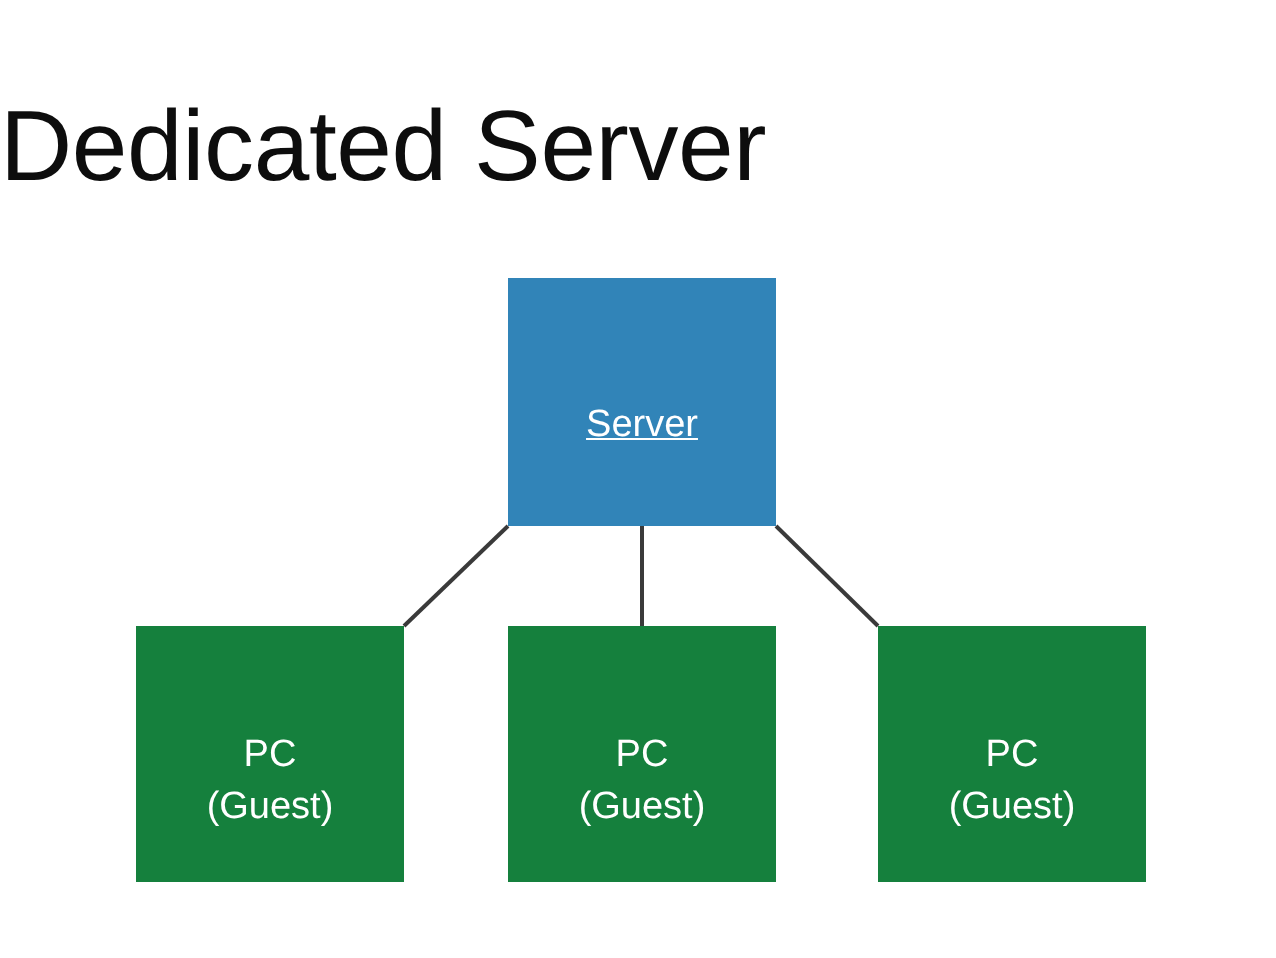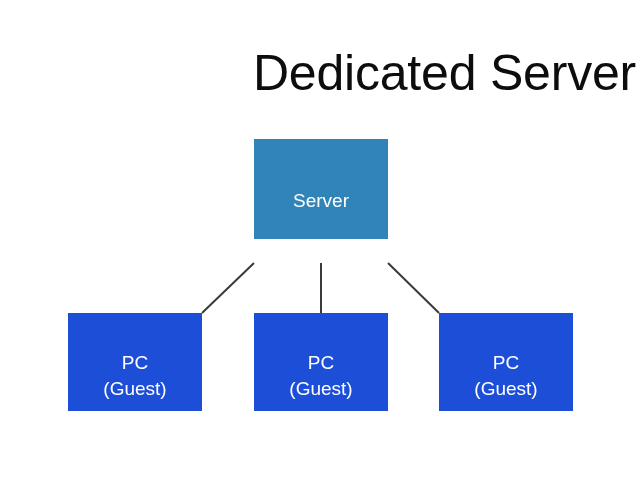--- a/index.html
+++ b/index.html
@@ -17,29 +17,28 @@
     background: #ffffff;
     overflow: hidden;
   }
 
   
   #slide-title {
     position: absolute;
     left: 0;
     top: 44px;
     width: 620px;
-    text-align: right;
+    text-align: left;
     font-family: "Liberation Sans", sans-serif;
     font-size: 50px;
     font-weight: 400;
     line-height: 58px;
     letter-spacing: -0.2px;
     color: #0d0d0d;
     white-space: nowrap;
-    margin-left: 16px;
   }
 
   
   #connectors {
     position: absolute;
     left: 0;
     top: 0;
     width: 638px;
     height: 479px;
     pointer-events: none;
@@ -63,32 +62,33 @@
   .node .line1,
   .node .line2 {
     display: block;
     white-space: nowrap;
   }
 
   .node-server {
     left: 254px;
     top: 139px;
     width: 134px;
-    height: 100px;
+    height: 124px;
     background: #3184b8;
+    text-decoration: underline;
   }
   .node-server .label-stack {
     transform: translateY(12px);
   }
 
   .node-pc {
     top: 313px;
     width: 134px;
-    height: 98px;
-    background: #1d4ed8;
+    height: 128px;
+    background: #15803d;
   }
   .node-pc .label-stack {
     transform: translateY(14px);
   }
   .pc-1 { left: 68px; }
   .pc-2 { left: 254px; }
   .pc-3 { left: 439px; }
 </style>
 </head>
 <body>

